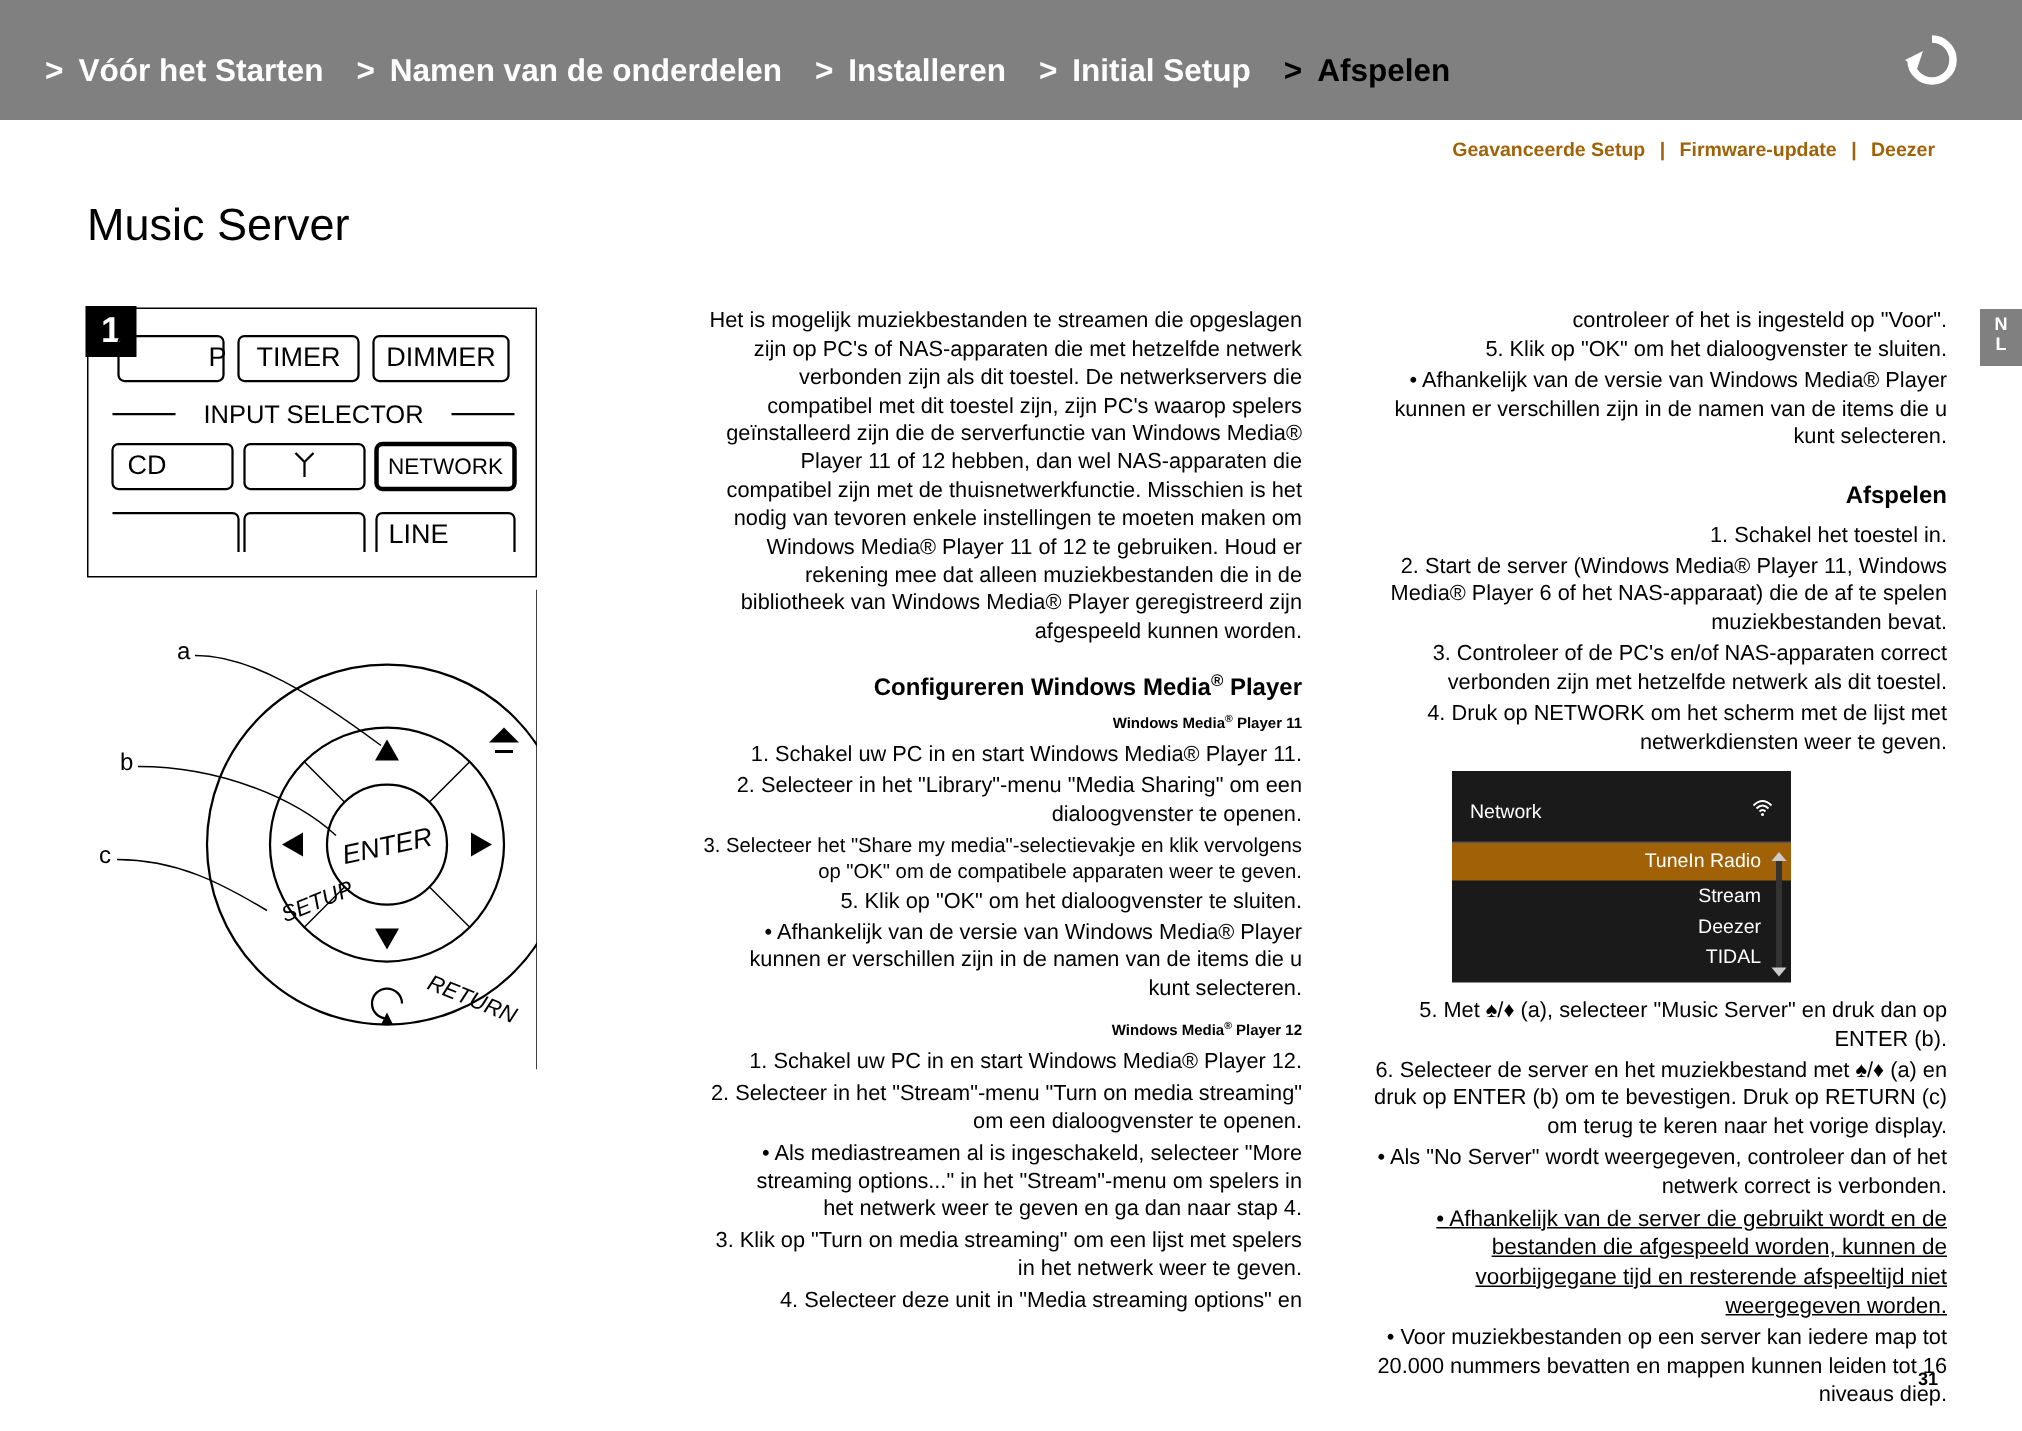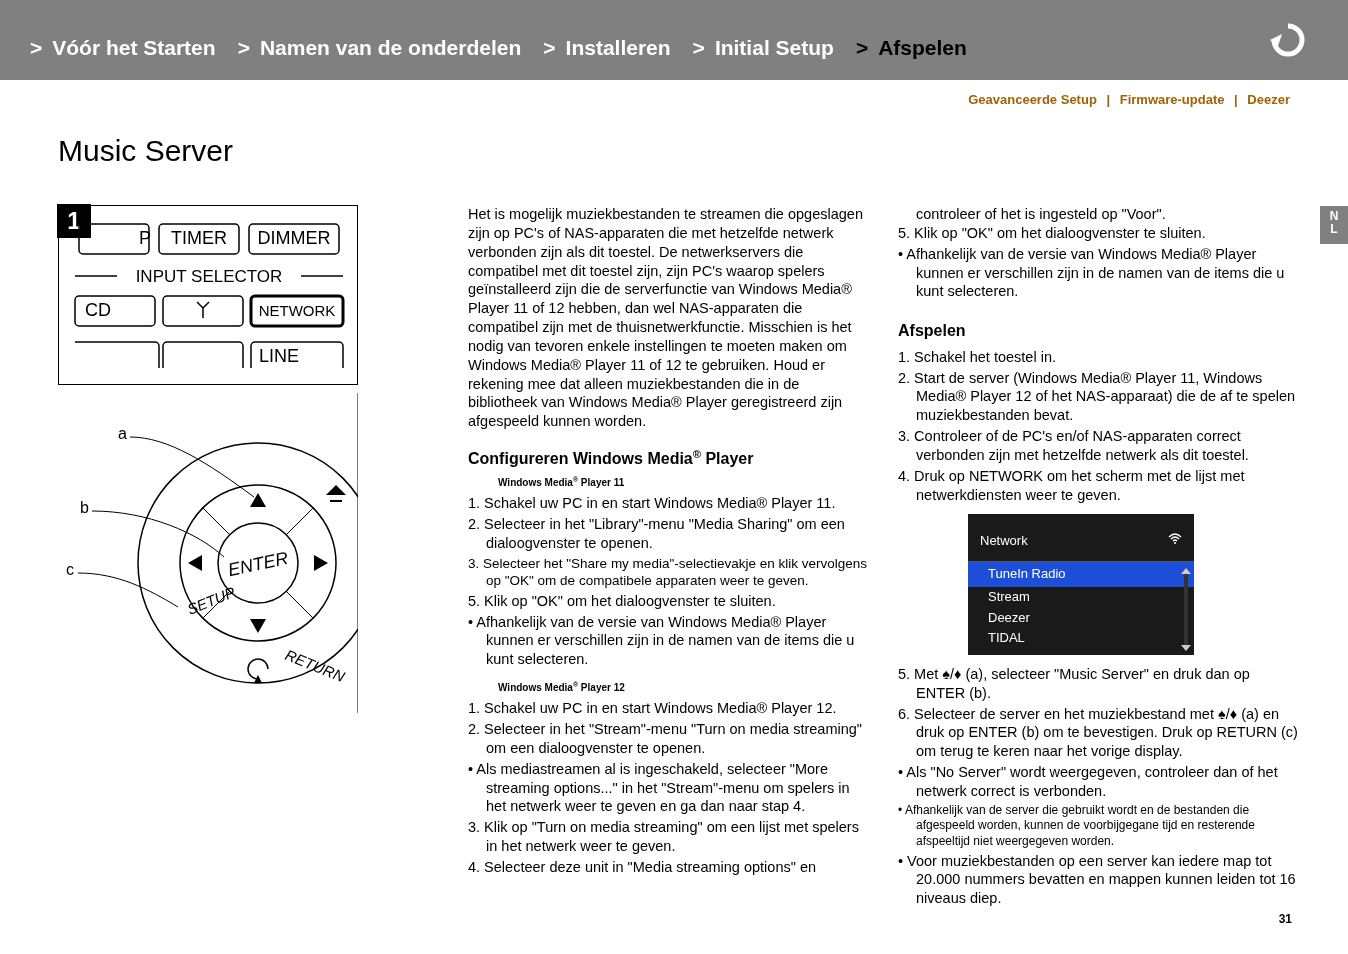--- a/index.html
+++ b/index.html
@@ -67,20 +67,21 @@
     gap: 30px;
   }
   .col-left {
     width: 380px;
     flex-shrink: 0;
   }
   .col-mid, .col-right {
     flex: 1;
     font-size: 14.5px;
     line-height: 1.28;
+    text-align: right;
   }
   .col-mid { width: 400px; flex:none; }
   .col-right { width: 400px; flex:none; position:relative; }
   h3 { font-size: 16px; font-weight: bold; margin: 16px 0 6px 0; }
   h4 { font-size: 10px; font-weight: bold; margin: 6px 0 4px 0; text-indent: 30px; }
   .body-text, li { font-size: 14.5px; line-height: 1.3; }
   ol { list-style: none; padding-left: 0; }
   ol li { padding-left: 18px; text-indent: -18px; margin-bottom: 2px; }
   ul.bul { list-style: none; padding-left:0; }
   ul.bul li { padding-left: 18px; text-indent: -18px; margin-bottom:2px; }
@@ -109,21 +110,21 @@
     margin: 10px 0 10px 70px;
     position: relative;
   }
   .nb-head {
     padding: 10px 12px 4px 12px;
     border-bottom: 1px solid #555;
     display:flex; justify-content:space-between; align-items:center;
     height: 48px;
   }
   .nb-selected {
-    background: #1d4ed8;
+    background: #a16207;
     padding: 4px 20px;
   }
   .nb-item { padding: 2px 20px; }
   .nb-scroll {
     position:absolute; right:6px; top:56px; bottom:6px; width:4px;
     background:#333; border-radius:2px;
   }
   .nb-scroll::before{
     content:""; position:absolute; left:-3px; top:-2px;
     border-left:5px solid transparent; border-right:5px solid transparent;
@@ -311,21 +312,21 @@
     <ol>
       <li>5. Klik op "OK" om het dialoogvenster te sluiten.</li>
     </ol>
     <ul class="bul">
       <li>Afhankelijk van de versie van Windows Media® Player kunnen er verschillen zijn in de namen van de items die u kunt selecteren.</li>
     </ul>
 
     <h3 style="margin-top:20px;">Afspelen</h3>
     <ol>
       <li>1. Schakel het toestel in.</li>
-      <li>2. Start de server (Windows Media® Player 11, Windows Media® Player 12 of het NAS-apparaat) die de af te spelen muziekbestanden bevat.</li>
+      <li>2. Start de server (Windows Media® Player 11, Windows Media® Player 6 of het NAS-apparaat) die de af te spelen muziekbestanden bevat.</li>
       <li>3. Controleer of de PC's en/of NAS-apparaten correct verbonden zijn met hetzelfde netwerk als dit toestel.</li>
       <li>4. Druk op NETWORK om het scherm met de lijst met netwerkdiensten weer te geven.</li>
     </ol>
 
     <div class="network-box">
       <div class="nb-head">
         <span>Network</span>
         <span>
           <svg width="14" height="12" viewBox="0 0 14 12">
               <path d="M1 4 Q7 -2 13 4 M3 6 Q7 2 11 6 M5 8 Q7 6 9 8" stroke="#fff" stroke-width="1.3" fill="none"></path>
@@ -339,19 +340,19 @@
       <div class="nb-item" style="padding-bottom:8px;">TIDAL</div>
       <div class="nb-scroll"></div>
     </div>
 
     <ol>
       <li>5. Met ♠/♦ (a), selecteer "Music Server" en druk dan op ENTER (b).</li>
       <li>6. Selecteer de server en het muziekbestand met ♠/♦ (a) en druk op ENTER (b) om te bevestigen. Druk op RETURN (c) om terug te keren naar het vorige display.</li>
     </ol>
     <ul class="bul">
       <li>Als "No Server" wordt weergegeven, controleer dan of het netwerk correct is verbonden.</li>
-      <li style="font-size:12px;">Afhankelijk van de server die gebruikt wordt en de bestanden die afgespeeld worden, kunnen de voorbijgegane tijd en resterende afspeeltijd niet weergegeven worden.</li>
+      <li style="font-size:15px;text-decoration:underline;">Afhankelijk van de server die gebruikt wordt en de bestanden die afgespeeld worden, kunnen de voorbijgegane tijd en resterende afspeeltijd niet weergegeven worden.</li>
       <li>Voor muziekbestanden op een server kan iedere map tot 20.000 nummers bevatten en mappen kunnen leiden tot 16 niveaus diep.</li>
     </ul>
   </div>
 </div>
 
 <div class="page-num">31</div>
 
 </body></html>

